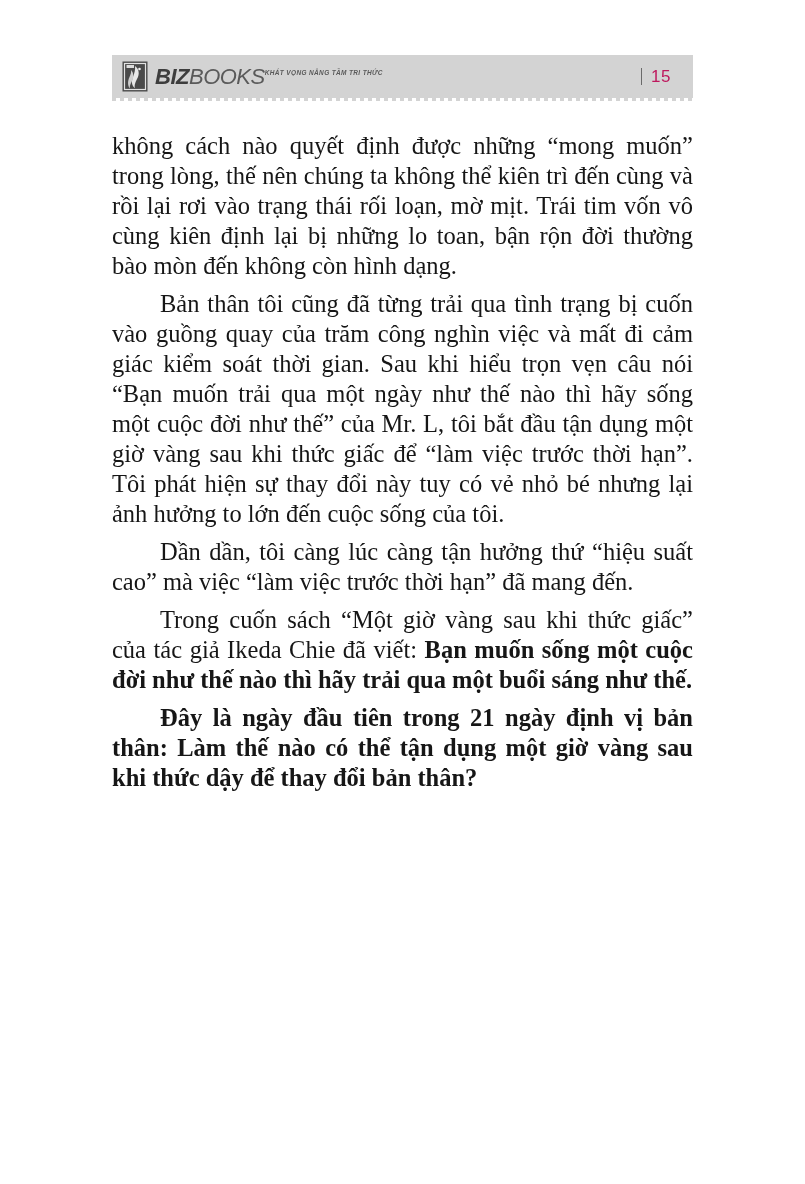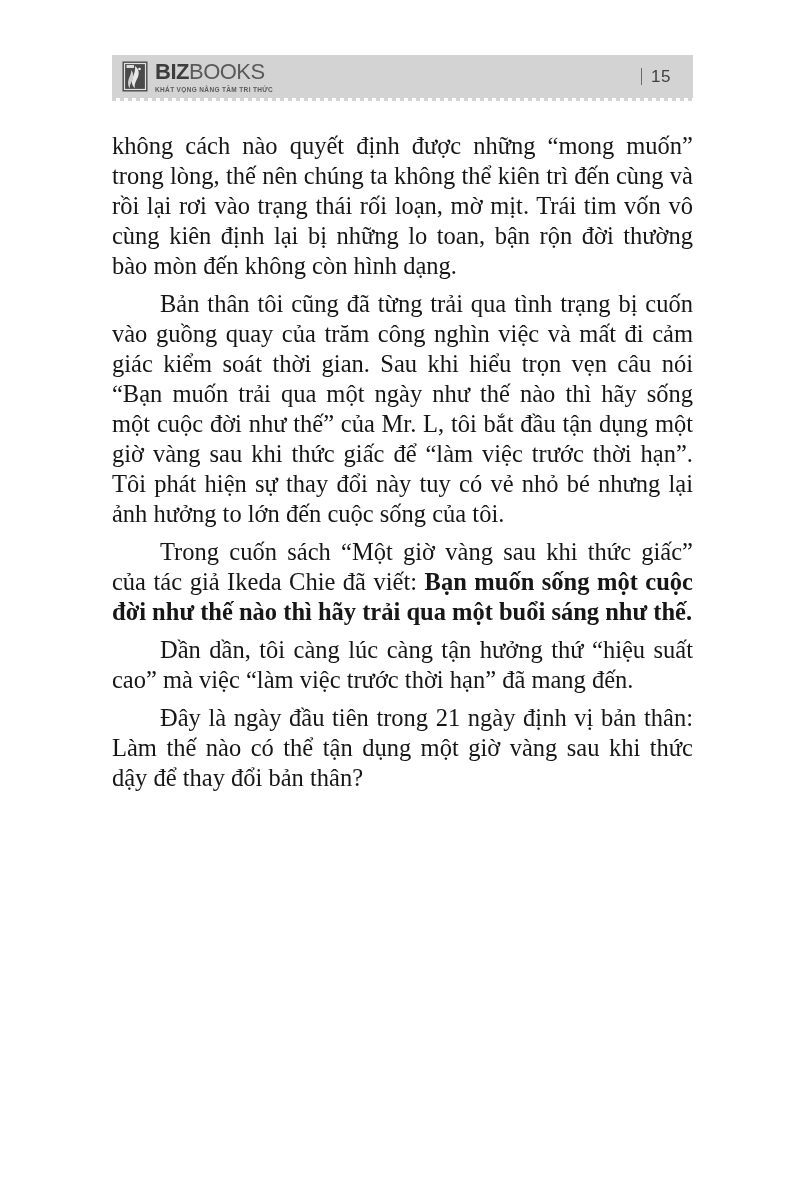--- a/index.html
+++ b/index.html
@@ -61,23 +61,24 @@
     width: 26px;
     height: 31px;
     margin-right: 7px;
     position: relative;
     flex: none;
   }
   .brand-mark svg { display: block; }
 
   .brand-text {
     display: flex;
-    flex-direction: column;
+    flex-direction: row;
     justify-content: center;
     line-height: 1;
+    font-style: italic;
   }
   .brand-word {
     font-family: "Liberation Sans", "DejaVu Sans", sans-serif;
     font-size: 22px;
     letter-spacing: -0.5px;
     color: #4c4c4c;
     line-height: 1;
     white-space: nowrap;
   }
   .brand-word .biz { font-weight: 700; color: #3d3d3d; }
@@ -93,21 +94,21 @@
     white-space: nowrap;
     transform: scaleY(1.15);
     transform-origin: left top;
   }
 
   .folio {
     display: flex;
     align-items: center;
     padding-right: 22px;
     font-family: "Liberation Sans", "DejaVu Sans", sans-serif;
-    color: #404040;
+    color: #be185d;
   }
   .folio-rule {
     display: inline-block;
     width: 1.5px;
     height: 17px;
     background: #6a6a6a;
     margin-right: 9px;
   }
   .folio-number {
     font-size: 17px;
@@ -126,21 +127,21 @@
     margin: 0 0 8px 0;
     font-size: 24.5px;
     line-height: 30px;
     text-align: justify;
     text-justify: inter-word;
     text-indent: 48px;
     -webkit-hyphens: none;
     hyphens: none;
   }
   .para.no-indent { text-indent: 0; }
-  .para:last-child { margin-bottom: 8px; }
+  .para:last-child { margin-bottom: 8px; font-weight: bold; }
 
   .para b, .para .strong {
     font-weight: 700;
   }
 </style>
 </head>
 <body>
 
 <div class="page">
 
@@ -168,21 +169,21 @@
       <span class="folio-number">15</span>
     </div>
   </div>
 
   <div class="body-copy">
 
     <p class="para no-indent">không cách nào quyết định được những “mong muốn” trong lòng, thế nên chúng ta không thể kiên trì đến cùng và rồi lại rơi vào trạng thái rối loạn, mờ mịt. Trái tim vốn vô cùng kiên định lại bị những lo toan, bận rộn đời thường bào mòn đến không còn hình dạng.</p>
 
     <p class="para">Bản thân tôi cũng đã từng trải qua tình trạng bị cuốn vào guồng quay của trăm công nghìn việc và mất đi cảm giác kiểm soát thời gian. Sau khi hiểu trọn vẹn câu nói “Bạn muốn trải qua một ngày như thế nào thì hãy sống một cuộc đời như thế” của Mr. L, tôi bắt đầu tận dụng một giờ vàng sau khi thức giấc để “làm việc trước thời hạn”. Tôi phát hiện sự thay đổi này tuy có vẻ nhỏ bé nhưng lại ảnh hưởng to lớn đến cuộc sống của tôi.</p>
 
+    <p class="para">Dần dần, tôi càng lúc càng tận hưởng thứ “hiệu suất cao” mà việc “làm việc trước thời hạn” đã mang đến.</p>
+
     <p class="para"><span>Trong cuốn sách “Một giờ vàng sau khi thức giấc” của tác giả Ikeda Chie đã viết: </span><b class="strong">Bạn muốn sống một cuộc đời như thế nào thì hãy trải qua một buổi sáng như thế.</b></p>
-
-    <p class="para">Dần dần, tôi càng lúc càng tận hưởng thứ “hiệu suất cao” mà việc “làm việc trước thời hạn” đã mang đến.</p>
 
 
     <p class="para">Đây là ngày đầu tiên trong 21 ngày định vị bản thân: Làm thế nào có thể tận dụng một giờ vàng sau khi thức dậy để thay đổi bản thân?</p>
 
   </div>
 </div>
 
 </body></html>

